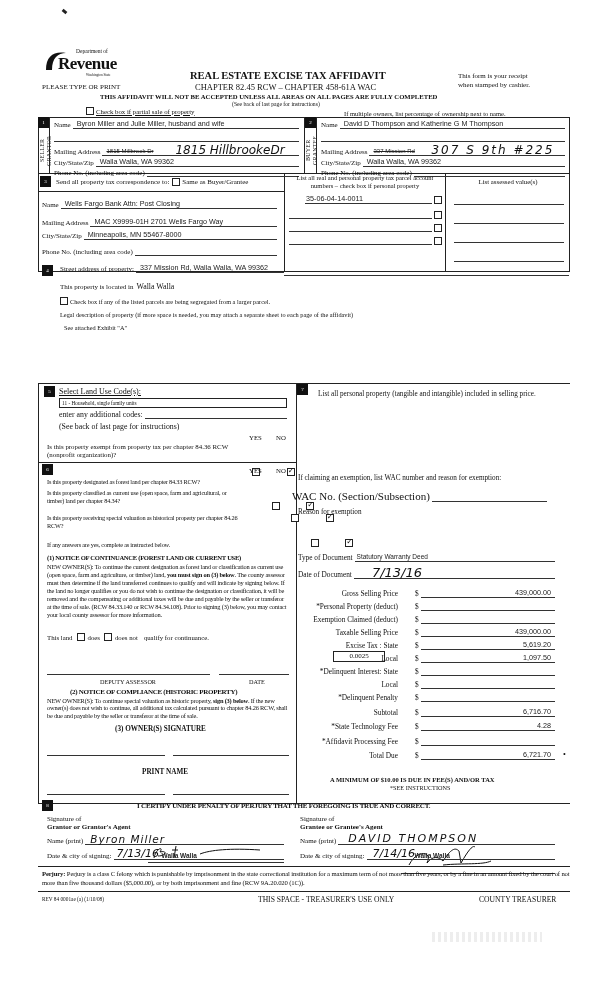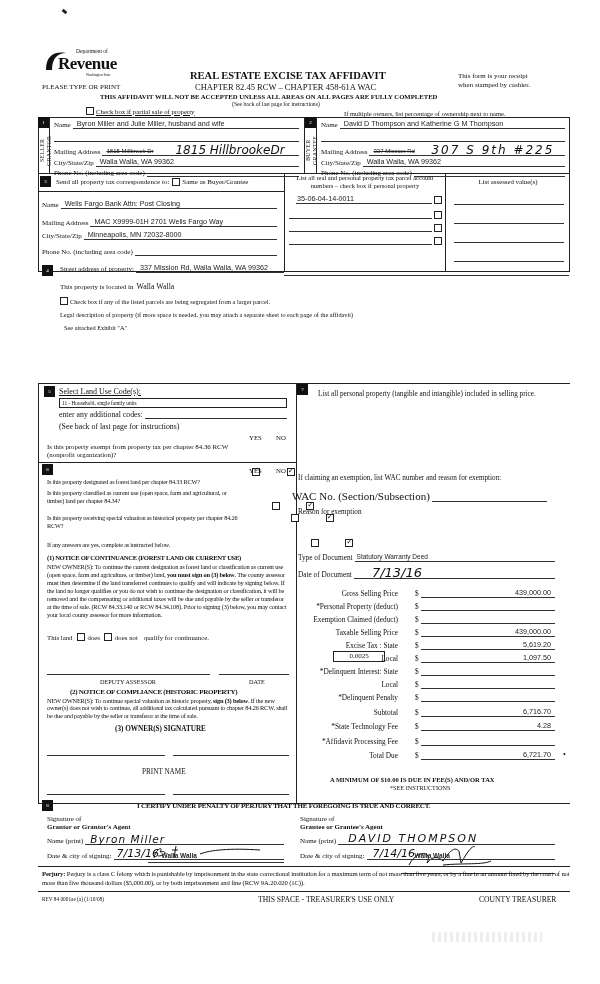--- a/index.html
+++ b/index.html
@@ -137,37 +137,37 @@
 </div>
 <div class="row" style="left:42px;top:218px;width:235px">
   <span class="lab">Mailing Address</span>
   <span class="line">
       <span class="v fill">MAC X9999-01H 2701 Wells Fargo Way</span>
     </span>
 </div>
 <div class="row" style="left:42px;top:231px;width:235px">
   <span class="lab">City/State/Zip</span>
   <span class="line">
-      <span class="v fill">Minneapolis, MN 72032-8000</span>
+      <span class="v fill">Minneapolis, MN 55467-8000</span>
     </span>
 </div>
 <div class="row" style="left:42px;top:247px;width:235px">
   <span class="lab">Phone No. (including area code)</span>
   <span class="line"></span>
 </div>
 
 
 <div class="abs" style="left:285px;top:174px;width:160px;text-align:center;font-size:6.5px;line-height:8px">
   <div>List all real and personal property tax parcel account</div>
   <div>numbers – check box if personal property</div>
 </div>
 <div class="abs" style="left:446px;top:178px;width:124px;text-align:center;font-size:6.8px">List assessed value(s)</div>
 
 <div class="abs" style="left:289px;top:195px;width:153px;display:flex;align-items:flex-end">
-  <span class="line" style="margin-left:7px">
+  <span class="line" style="margin-left:16px">
       <span class="v fill" style="left:1px">35-06-04-14-0011</span>
     </span>
   <span class="cb" style="margin-left:2px"></span>
 </div>
 <div class="abs line" style="left:452px;top:199px;width:110px;height:6px"></div>
 <div class="abs" style="left:289px;top:210px;width:153px;display:flex;align-items:flex-end">
   <span class="line" style="margin-left:0"></span>
   <span class="cb" style="margin-left:2px"></span>
 </div>
 <div class="abs line" style="left:452px;top:212px;width:110px;height:6px"></div>
@@ -256,21 +256,21 @@
 <div class="abs" style="left:100px;top:678px;font-size:6.2px">DEPUTY ASSESSOR</div>
 <div class="abs" style="left:249px;top:678px;font-size:6.2px">DATE</div>
 <div class="abs" style="left:70px;top:688px;font-size:7px;font-weight:bold;letter-spacing:-0.3px">(2) NOTICE OF COMPLIANCE (HISTORIC PROPERTY)</div>
 <div class="abs" style="left:47px;top:697px;width:242px;font-size:6.4px;line-height:7.3px;letter-spacing:-0.2px">
   <span>NEW OWNER(S): To continue special valuation as historic property,</span>
   <b>sign (3) below</b><span>. If the new owner(s) does not wish to continue, all additional tax calculated pursuant to chapter 84.26 RCW, shall be due and payable by the seller or transferor at the time of sale.</span>
 </div>
 <div class="abs" style="left:115px;top:725px;font-size:7.2px;font-weight:bold">(3) OWNER(S) SIGNATURE</div>
 <div class="abs" style="left:47px;top:755px;width:118px;height:1px;background:#333"></div>
 <div class="abs" style="left:173px;top:755px;width:116px;height:1px;background:#333"></div>
-<div class="abs" style="left:142px;top:768px;font-size:7.2px;font-weight:normal">PRINT NAME</div>
+<div class="abs" style="left:142px;top:768px;font-size:7.2px;font-weight:bold">PRINT NAME</div>
 <div class="abs" style="left:47px;top:794px;width:118px;height:1px;background:#333"></div>
 <div class="abs" style="left:173px;top:794px;width:116px;height:1px;background:#333"></div>
 
 
 <div class="num" style="left:297px;top:384px">7</div>
 <div class="abs" style="left:318px;top:389px;width:240px;font-size:7.2px;line-height:11px">List all personal property (tangible and intangible) included in selling price.</div>
 <div class="abs" style="left:298px;top:474px;font-size:7.2px">If claiming an exemption, list WAC number and reason for exemption:</div>
 <div class="row" style="left:292px;top:490px;width:255px;font-size:11px">
   <span class="lab">WAC No. (Section/Subsection)</span>
   <span class="line"></span>

